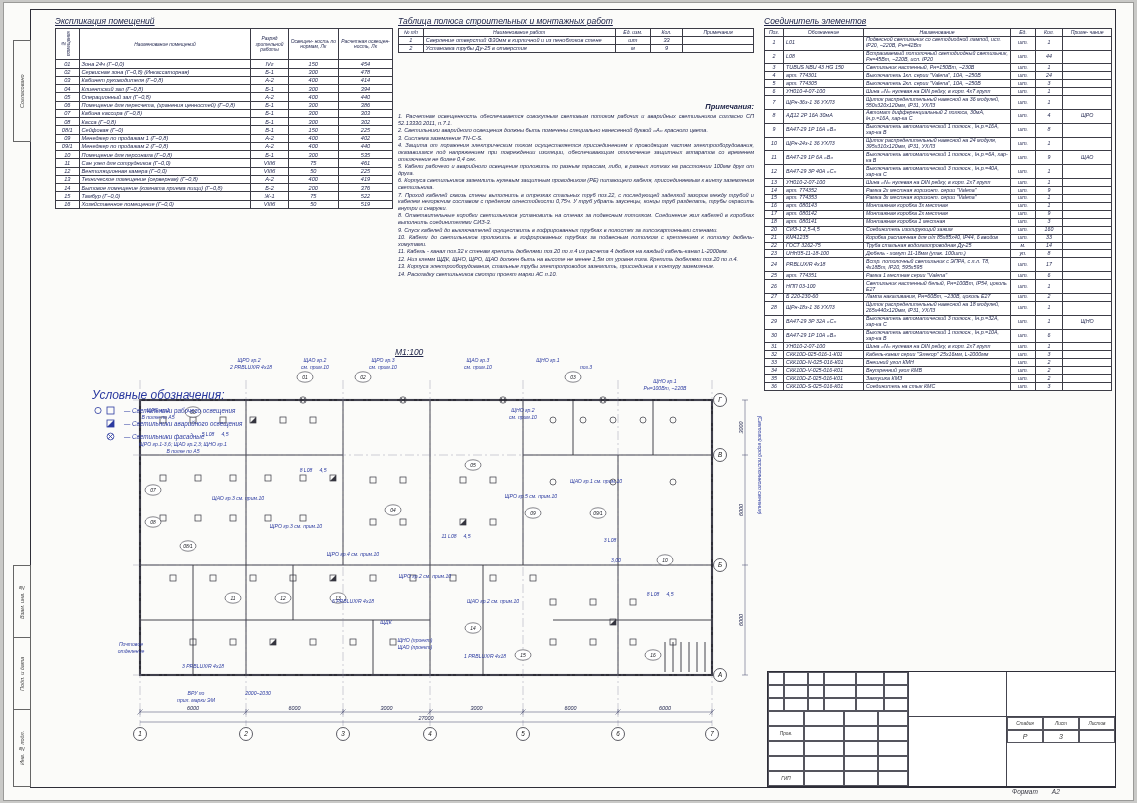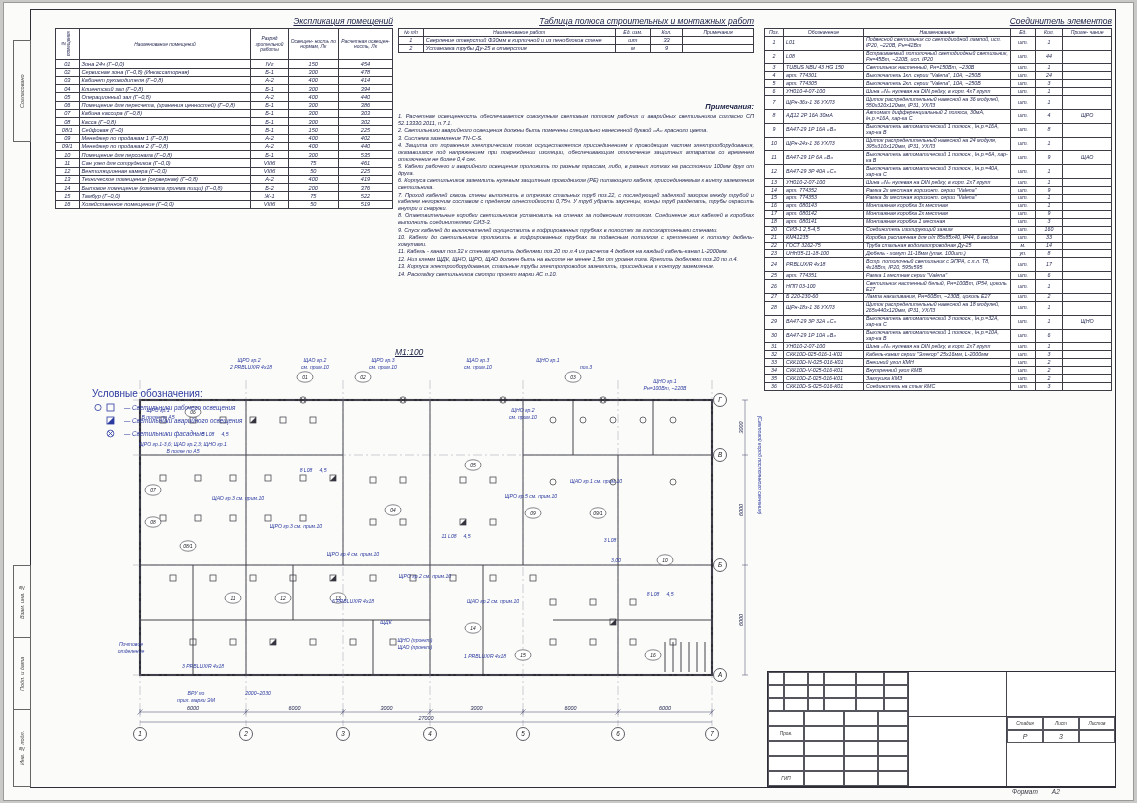--- a/index.html
+++ b/index.html
@@ -1,37 +1,37 @@
 <!DOCTYPE html>
 <html><head>
 <meta charset="utf-8">
 <style>
   html,body{margin:0;padding:0}
   body{width:1137px;height:803px;position:relative;overflow:hidden;background:#c9c9c7;font-family:"Liberation Sans",sans-serif}
   .paper{position:absolute;left:3px;top:2px;width:1129px;height:797px;background:#fbfbf9;border:1px solid #9a9a98}
   .frame{position:absolute;left:30px;top:9px;width:1084px;height:777px;border:1.4px solid #2e2e38}
   .side-label{position:absolute;left:13px;width:16px;border:0.8px solid #666;writing-mode:vertical-rl;transform:rotate(180deg);font-size:5.5px;font-style:italic;color:#444;display:flex;align-items:center;justify-content:center;background:#fbfbf9}
   .panel{position:absolute;color:#252a52}
-  .tbl-title{font-size:8.5px;font-style:italic;text-align:right;text-decoration:underline;color:#20264a;margin-bottom:2px;white-space:nowrap}
+  .tbl-title{font-size:8.5px;font-style:italic;text-align:left;text-decoration:underline;color:#20264a;margin-bottom:2px;white-space:nowrap}
   .cad-table{border-collapse:collapse;table-layout:fixed;width:100%;color:#252a52;background:#fff}
   .cad-table th,.cad-table td{border:0.9px solid #3c3c46;font-weight:normal;font-style:italic;padding:0.5px 2px;text-align:center;vertical-align:middle;line-height:1.12;word-wrap:break-word}
   .explication .cad-table td,.explication .cad-table th{font-size:5.6px}
   .explication .cad-table th{font-size:4.9px;height:28px}
   .explication td:nth-child(2){text-align:left}
   .works .cad-table td,.works .cad-table th{font-size:5.6px}
   .works .cad-table th{font-size:5.1px}
   .works td:nth-child(2){text-align:left}
   .spec .cad-table td,.spec .cad-table th{font-size:5.3px}
   .spec .cad-table th{font-size:5.1px}
   .spec td:nth-child(2),.spec td:nth-child(3){text-align:left}
   .vh{writing-mode:vertical-rl;transform:rotate(180deg);display:inline-block;line-height:1.05;font-size:4.6px}
   .notes-title{font-size:7.5px;font-style:italic;text-align:right;color:#20264a;margin-bottom:2px;font-weight:bold}
   .note-item{font-size:5.6px;font-style:italic;line-height:1.18;color:#252a52;margin-bottom:1px;text-align:justify}
   .legend{position:absolute;left:92px;top:388px;width:235px;z-index:3}
-  .legend-title{font-size:10px;color:#2b3aa0;margin-bottom:3px}
+  .legend-title{font-size:12px;font-style:italic;color:#2b3aa0;margin-bottom:3px}
   .legend-row{display:flex;align-items:center;margin-bottom:2px}
   .legend-row svg{margin-right:4px}
   .legend-label{font-size:6.3px;font-style:italic;color:#2b3aa0}
   .plan-wrap{position:absolute;left:53px;top:350px;width:712px;height:400px}
   .plan-scale{position:absolute;left:395px;top:347px;font-size:8.5px;font-style:italic;text-decoration:underline;color:#20264a;z-index:3}
   .axln{stroke:#8a8aa0;stroke-width:0.4;stroke-dasharray:9 3 2 3;fill:none}
   .axc{fill:#fff;stroke:#34343e;stroke-width:0.8}
   .axt{font-size:6.3px;text-anchor:middle;fill:#111;font-style:italic}
   .dim{stroke:#3b3f66;stroke-width:0.5;fill:none}
   .dimt{font-size:5.4px;text-anchor:middle;fill:#252a52;font-style:italic}

